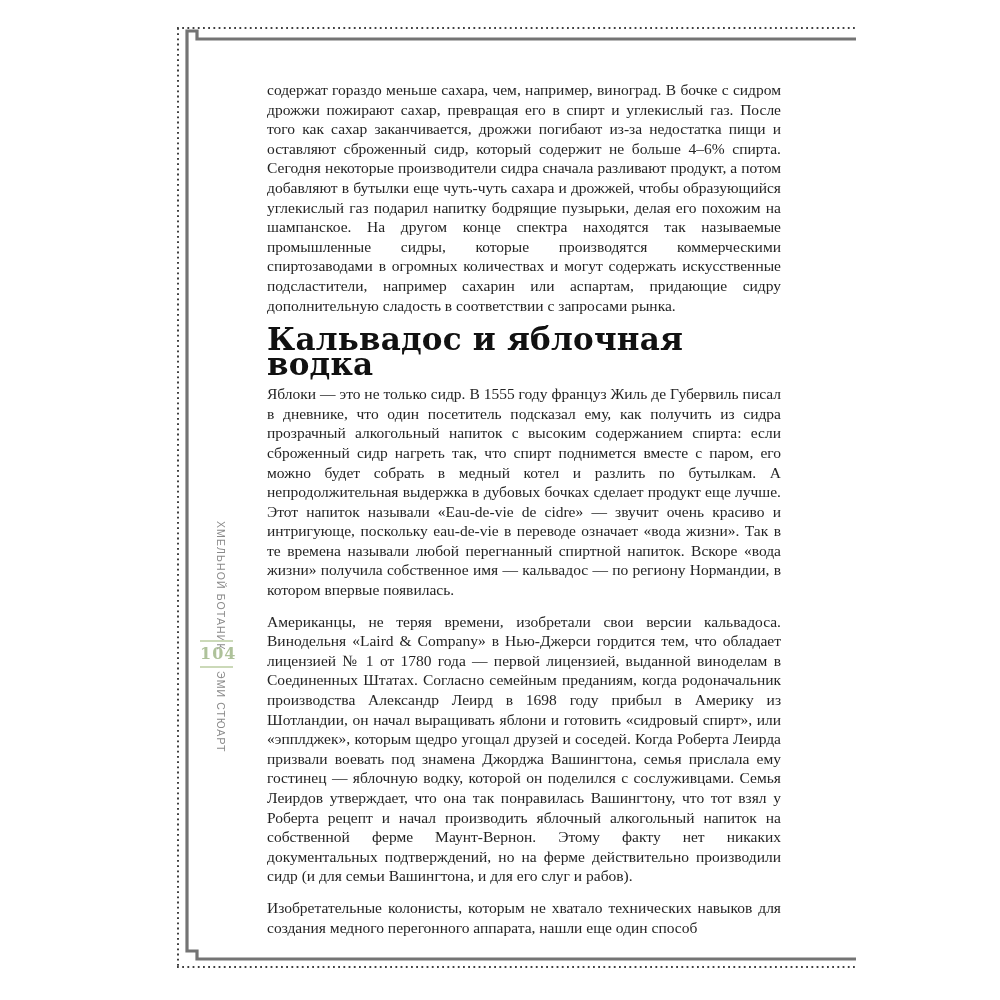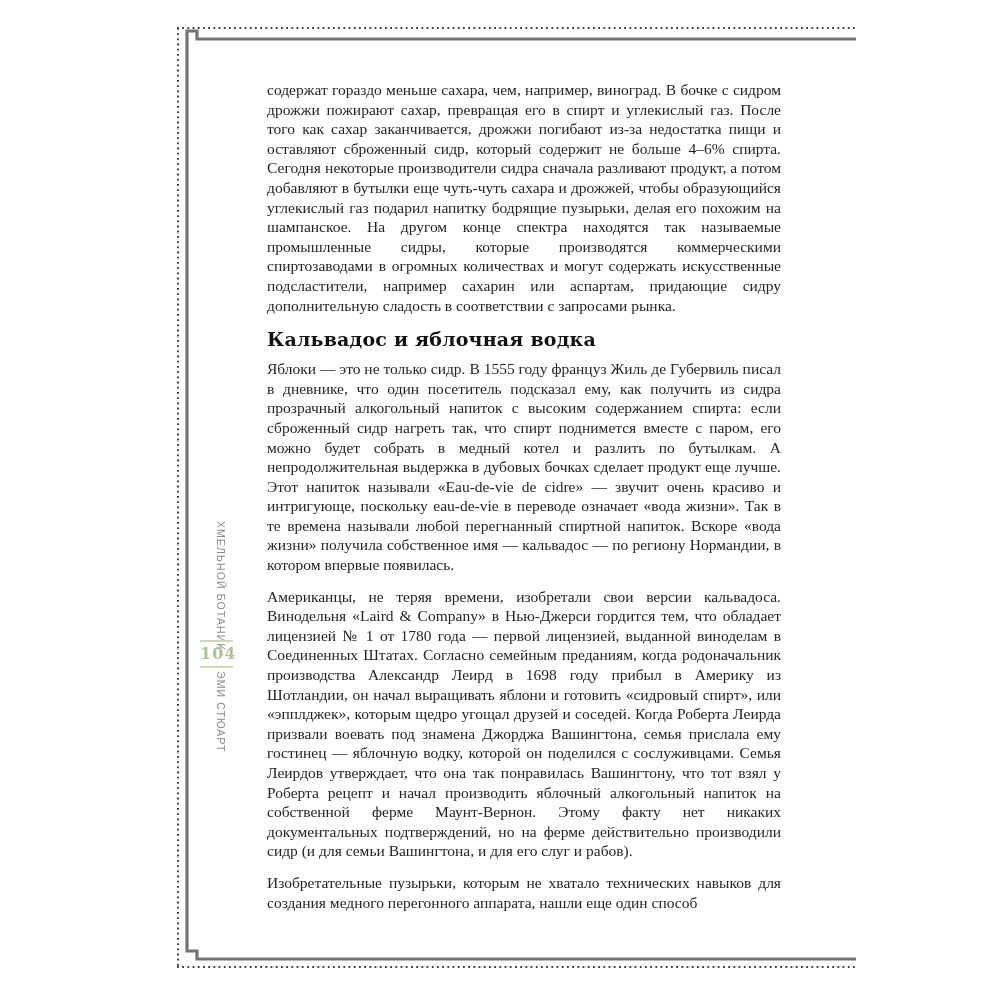--- a/index.html
+++ b/index.html
@@ -56,21 +56,21 @@
     font-size: 15.5px;
     line-height: 19.6px;
     text-align: justify;
   }
   #text-column p { margin: 0 0 12px 0; }
   #text-column p:last-child { margin-bottom: 0; }
   #section-heading {
     margin: 0 0 7px 0;
     font-family: "DejaVu Serif", serif;
     font-weight: 800;
-    font-size: 19px;
+    font-size: 31px;
     line-height: 25px;
     letter-spacing: 0.2px;
     color: #111111;
     text-align: left;
   }
 </style>
 </head>
 <body>
 
 <div id="canvas">
@@ -96,16 +96,16 @@
 
   <div id="text-column">
     <p>содержат гораздо меньше сахара, чем, например, виноград. В бочке с сидром дрожжи пожирают сахар, превращая его в спирт и углекислый газ. После того как сахар заканчивается, дрожжи погибают из-за недостатка пищи и оставляют сброженный сидр, который содержит не больше 4–6% спирта. Сегодня некоторые производители сидра сначала разливают продукт, а потом добавляют в бутылки еще чуть-чуть сахара и дрожжей, чтобы образующийся углекислый газ подарил напитку бодрящие пузырьки, делая его похожим на шампанское. На другом конце спектра находятся так называемые промышленные сидры, которые производятся коммерческими спиртозаводами в огромных количествах и могут содержать искусственные подсластители, например сахарин или аспартам, придающие сидру дополнительную сладость в соответствии с запросами рынка.</p>
 
     <h2 id="section-heading">Кальвадос и яблочная водка</h2>
 
     <p>Яблоки — это не только сидр. В 1555 году француз Жиль де Губервиль писал в дневнике, что один посетитель подсказал ему, как получить из сидра прозрачный алкогольный напиток с высоким содержанием спирта: если сброженный сидр нагреть так, что спирт поднимется вместе с паром, его можно будет собрать в медный котел и разлить по бутылкам. А непродолжительная выдержка в дубовых бочках сделает продукт еще лучше. Этот напиток называли «Eau-de-vie de cidre» — звучит очень красиво и интригующе, поскольку eau-de-vie в переводе означает «вода жизни». Так в те времена называли любой перегнанный спиртной напиток. Вскоре «вода жизни» получила собственное имя — кальвадос — по региону Нормандии, в котором впервые появилась.</p>
 
     <p>Американцы, не теряя времени, изобретали свои версии кальвадоса. Винодельня «Laird &amp; Company» в Нью-Джерси гордится тем, что обладает лицензией № 1 от 1780 года — первой лицензией, выданной виноделам в Соединенных Штатах. Согласно семейным преданиям, когда родоначальник производства Александр Леирд в 1698 году прибыл в Америку из Шотландии, он начал выращивать яблони и готовить «сидровый спирт», или «эпплджек», которым щедро угощал друзей и соседей. Когда Роберта Леирда призвали воевать под знамена Джорджа Вашингтона, семья прислала ему гостинец — яблочную водку, которой он поделился с сослуживцами. Семья Леирдов утверждает, что она так понравилась Вашингтону, что тот взял у Роберта рецепт и начал производить яблочный алкогольный напиток на собственной ферме Маунт-Вернон. Этому факту нет никаких документальных подтверждений, но на ферме действительно производили сидр (и для семьи Вашингтона, и для его слуг и рабов).</p>
 
-    <p>Изобретательные пузырьки, которым не хватало технических навыков для создания медного перегонного аппарата, нашли еще один способ</p>
+    <p>Изобретательные колонисты, которым не хватало технических навыков для создания медного перегонного аппарата, нашли еще один способ</p>
   </div>
 
 </div>
 
 </body></html>

